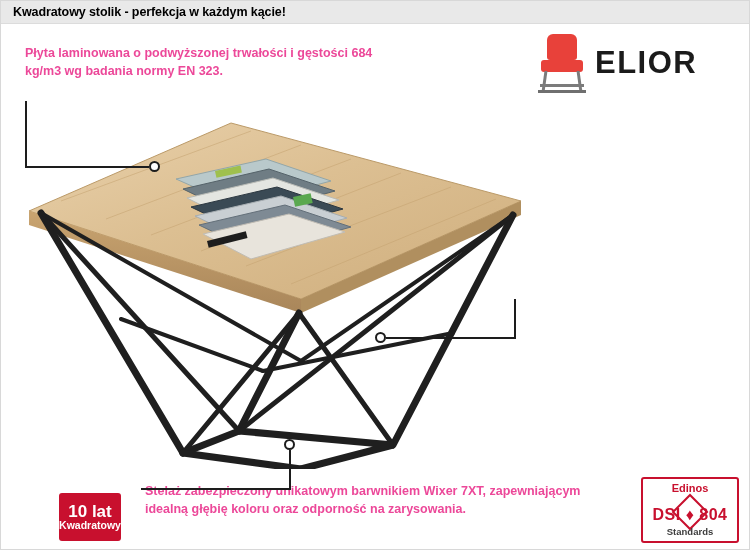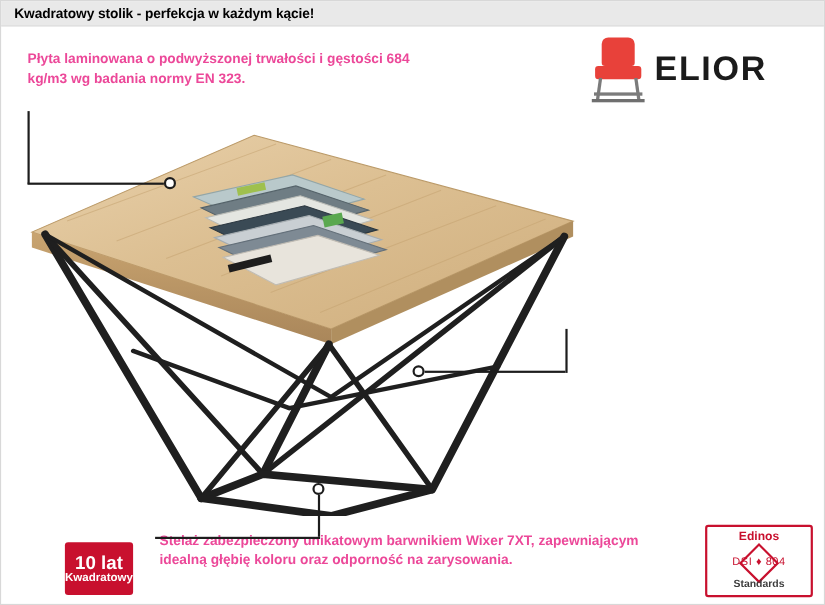--- a/index.html
+++ b/index.html
@@ -166,21 +166,21 @@
     border-radius: 3px;
     box-sizing: border-box;
     background: #ffffff;
     text-align: center;
     padding-top: 3px;
   }
   .badge-edinos .e1 {
     font-size: 11px; font-weight: bold; color: #c8102e;
   }
   .badge-edinos .e2 {
-    font-size: 10px; font-weight: normal; color: #c8102e;
+    font-size: 16px; font-weight: bold; color: #c8102e;
     letter-spacing: 0.5px; margin-top: 1px;
   }
   .badge-edinos .e3 {
     font-size: 9.5px; font-weight: bold; color: #3c3c3c;
     margin-top: 18px;
   }
   .badge-diamond {
     position: absolute;
     left: 50%; top: 20px;
     margin-left: -13px;

